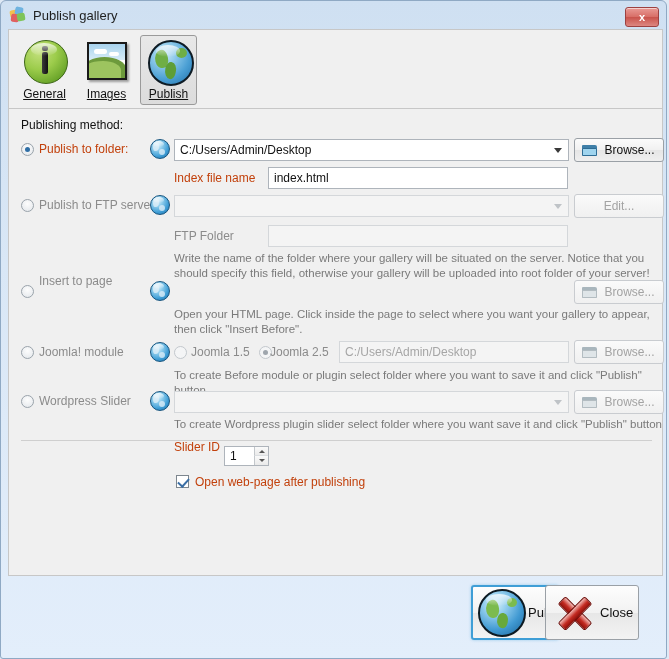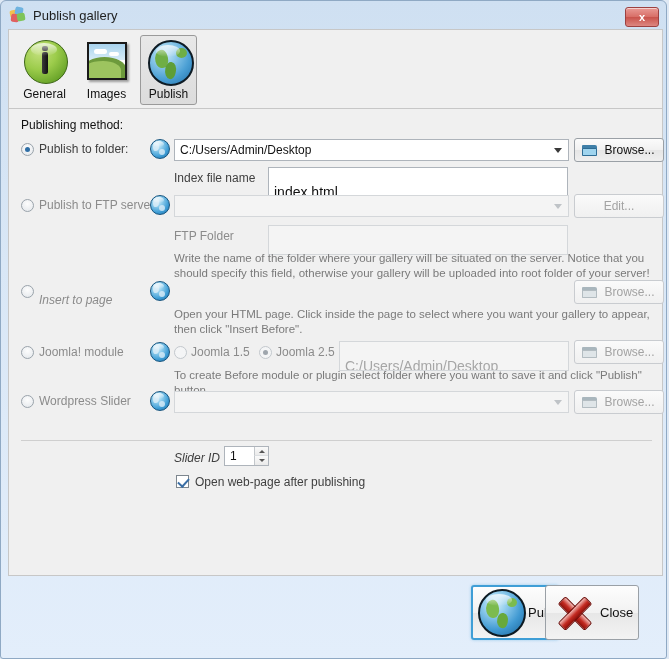--- a/index.html
+++ b/index.html
@@ -52,21 +52,21 @@
   .tab{
     width:57px;height:70px;margin-right:5px;
     display:flex;flex-direction:column;align-items:center;justify-content:flex-start;
     box-sizing:border-box;border:1px solid transparent;border-radius:3px;
     padding-top:2px;cursor:pointer;
   }
   .tab.selected{
     background:linear-gradient(to bottom,#e8e8e8,#dcdcdc);
     border:1px solid #9a9a9a;
   }
-  .tab-label{font-size:12px;margin-top:3px;color:#111;}
+  .tab-label{font-size:12px;margin-top:3px;color:#111;text-decoration:underline;}
   .ico{width:46px;height:46px;position:relative;}
   
   .ico-general .ball{
     position:absolute;left:2px;top:2px;width:42px;height:42px;border-radius:50%;
     background:radial-gradient(circle at 33% 26%,#c3e07e 0%,#9ccc4b 42%,#6aa52a 78%,#4c7c1c 100%);
     border:1px solid #3c6615;
   }
   .ico-general .stem{
     position:absolute;left:20px;top:14px;width:6px;height:22px;border-radius:2px;
     background:linear-gradient(to right,#3b3b3b,#111);
@@ -108,21 +108,21 @@
   .globe-lg .l3{position:absolute;left:26px;top:6px;width:11px;height:10px;background:#6fae45;
     border-radius:50%;}
   .globe-lg .gl{position:absolute;left:6px;top:3px;width:24px;height:12px;border-radius:50%;
     background:linear-gradient(to bottom,rgba(255,255,255,.78),rgba(255,255,255,0));}
   
   .panel{
     position:absolute;left:7px;top:107px;width:655px;height:468px;
     background:#f0f0f0;border:1px solid #c7c7c7;box-sizing:border-box;
   }
   .section-label{position:absolute;left:12px;top:9px;font-size:12px;color:#111;}
-  .row-label{position:absolute;font-size:12px;color:#404040;white-space:nowrap;}
+  .row-label{position:absolute;font-size:12px;color:#c2410c;white-space:nowrap;}
   .row-label.dim{color:#8b8b8b;}
   
   .radio{
     position:absolute;width:13px;height:13px;border-radius:50%;box-sizing:border-box;
     border:1px solid #9aa3ab;
     background:radial-gradient(circle at 50% 35%,#fdfdfd,#e2e6ea);
     cursor:pointer;
   }
   .radio.checked::after{
     content:"";position:absolute;left:3px;top:3px;width:5px;height:5px;border-radius:50%;
@@ -148,22 +148,22 @@
   .globe-sm .a{position:absolute;left:2px;top:3px;width:6px;height:8px;background:#d9ecf7;
     border-radius:50% 40% 55% 45%;opacity:.85;}
   .globe-sm .b{position:absolute;left:8px;top:9px;width:6px;height:6px;background:#d9ecf7;
     border-radius:50%;opacity:.8;}
   .globe-sm .g{position:absolute;left:2px;top:1px;width:11px;height:6px;border-radius:50%;
     background:linear-gradient(to bottom,rgba(255,255,255,.8),rgba(255,255,255,0));}
   
   .field{
     position:absolute;box-sizing:border-box;height:22px;
     background:#fff;border:1px solid #aeb4bb;
-    font-family:"Liberation Sans", sans-serif;font-size:14px;color:#111;
-    padding:14px 5px;line-height:20px;white-space:nowrap;overflow:hidden;
+    font-family:"Liberation Sans", sans-serif;font-size:12px;color:#111;
+    padding:0 5px;line-height:20px;white-space:nowrap;overflow:hidden;
   }
   .field.disabled{background:#f4f4f4;border-color:#d4d7da;color:#a6a6a6;}
   .combo{
     position:absolute;box-sizing:border-box;height:22px;
     background:#fff;border:1px solid #aeb4bb;
     font-size:12px;color:#111;padding:0 22px 0 5px;line-height:20px;
     white-space:nowrap;overflow:hidden;cursor:pointer;
   }
   .combo.disabled{background:#f4f4f4;border-color:#d4d7da;color:#a6a6a6;}
   .combo .arrow{
@@ -344,21 +344,21 @@
     <div class="btn disabled" style="left:565px;top:85px;width:90px;justify-content:center;">
       <span class="btn-text" style="padding-right:0;">Edit...</span>
     </div>
 
     <div class="row-label dim" style="left:165px;top:120px;">FTP Folder</div>
     <div class="field disabled" style="left:259px;top:116px;width:300px;"></div>
 
     <div class="hint" style="left:165px;top:142px;width:495px;">Write the name of the folder where your gallery will be situated on the server. Notice that you should specify this field, otherwise your gallery will be uploaded into root folder of your server!</div>
 
     <div class="radio" style="left:12px;top:176px;"></div>
-    <div class="row-label dim" style="left:30px;top:184px;font-style:italic;">Insert to page</div>
+    <div class="row-label dim" style="left:30px;top:165px;">Insert to page</div>
     <div class="globe-sm" style="left:141px;top:172px;">
         <span class="a"></span>
         <span class="b"></span>
         <span class="g"></span>
       </div>
     <div class="btn disabled" style="left:565px;top:171px;width:90px;">
       <span class="folder">
           <span class="back"></span>
           <span class="front"></span>
         </span>
@@ -370,21 +370,21 @@
     <div class="row-label dim" style="left:30px;top:236px;">Joomla! module</div>
     <div class="globe-sm" style="left:141px;top:233px;">
         <span class="a"></span>
         <span class="b"></span>
         <span class="g"></span>
       </div>
 
     <div class="radio dim" style="left:165px;top:237px;"></div>
     <div class="row-label dim" style="left:182px;top:236px;">Joomla 1.5</div>
     <div class="radio dim checked" style="left:250px;top:237px;"></div>
-    <div class="row-label dim" style="left:267px;top:236px;">Joomla 2.5</div>
+    <div class="row-label dim" style="left:261px;top:236px;">Joomla 2.5</div>
 
     <div class="field disabled" style="left:330px;top:232px;width:230px;">C:/Users/Admin/Desktop</div>
     <div class="btn disabled" style="left:565px;top:231px;width:90px;">
       <span class="folder">
           <span class="back"></span>
           <span class="front"></span>
         </span>
       <span class="btn-text">Browse...</span>
     </div>
     <div class="hint" style="left:165px;top:259px;width:495px;">To create Before module or plugin select folder where you want to save it and click "Publish" button.</div>
@@ -399,24 +399,25 @@
     <div class="combo disabled" style="left:165px;top:282px;width:395px;">
       <span class="arrow"></span>
     </div>
     <div class="btn disabled" style="left:565px;top:281px;width:90px;">
       <span class="folder">
           <span class="back"></span>
           <span class="front"></span>
         </span>
       <span class="btn-text">Browse...</span>
     </div>
+    <div class="hint" style="left:165px;top:308px;width:495px;">To create Wordpress plugin slider select folder where you want save it and click "Publish" button</div>
 
     <div class="divider" style="left:12px;top:331px;width:631px;"></div>
 
-    <div class="row-label" style="left:165px;top:342px;font-style:italic;">Slider ID</div>
+    <div class="row-label" style="left:165px;top:331px;">Slider ID</div>
     <div class="spin" style="left:215px;top:337px;">
       <span>1</span>
       <span class="up"></span>
       <span class="dn"></span>
     </div>
     <div class="checkbox checked" style="left:167px;top:366px;"></div>
     <div class="row-label" style="left:186px;top:366px;">Open web-page after publishing</div>
 
   </div>
 

